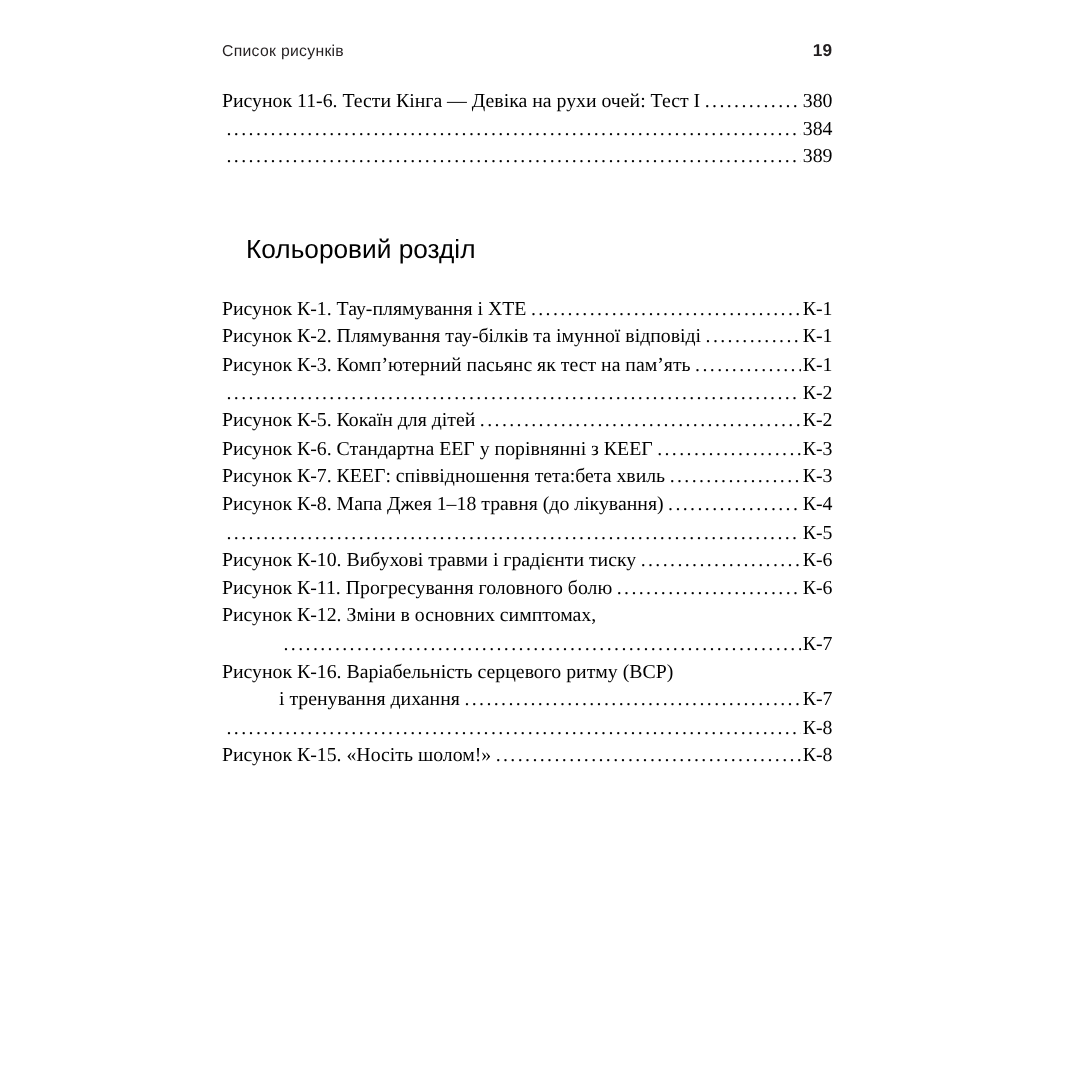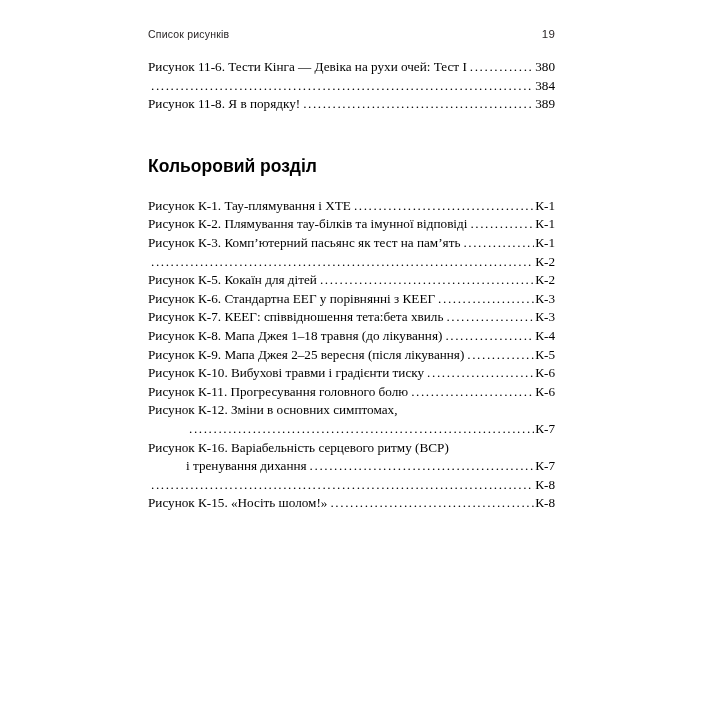--- a/index.html
+++ b/index.html
@@ -25,21 +25,21 @@
     display: flex;
     justify-content: space-between;
     align-items: baseline;
     font-family: "Liberation Sans", sans-serif;
     font-size: 10.5px;
     color: #231f20;
     letter-spacing: 0.2px;
     margin-bottom: 18px;
   }
   .running-head .folio {
-    font-weight: normal;
+    font-weight: bold;
     font-size: 11.5px;
   }
   .toc-block {
     margin-top: 0;
   }
   .toc-line {
     display: flex;
     align-items: center;
     font-size: 13.2px;
     line-height: 18.6px;
@@ -59,23 +59,23 @@
   }
   .toc-line .page-num {
     flex: 0 0 auto;
     text-align: right;
   }
   .toc-line.cont {
     padding-left: 38px;
   }
   .section-title {
     font-family: "Liberation Sans", sans-serif;
-    font-weight: bold;
+    font-weight: normal;
     font-size: 17.5px;
-    margin: 42px 0 20px 0;
+    margin: 42px 0 20px 16px;
     color: #000;
   }
 </style>
 </head>
 <body>
 
 <div class="page">
 
   <div class="running-head">
     <span>Список рисунків</span>
@@ -87,21 +87,20 @@
         <div class="toc-line">
           <span class="label">Рисунок 11-6. Тести Кінга — Девіка на рухи очей: Тест I</span>
           <span class="leader">....................................................................................................................................................................................</span>
           <span class="page-num">380</span>
         </div>
         <div class="toc-line">
           <span class="leader">....................................................................................................................................................................................</span>
           <span class="page-num">384</span>
         </div>
         <div class="toc-line">
-          <span class="label">Рисунок 11-8. Я в порядку!</span>
           <span class="leader">....................................................................................................................................................................................</span>
           <span class="page-num">389</span>
         </div>
       </div>
       <div class="toc-block">
         <div class="section-title">Кольоровий розділ</div>
         <div class="toc-line">
           <span class="label">Рисунок К-1. Тау-плямування і ХТЕ</span>
           <span class="leader">....................................................................................................................................................................................</span>
           <span class="page-num">К-1</span>
@@ -134,21 +133,20 @@
           <span class="label">Рисунок К-7. КЕЕГ: співвідношення тета:бета хвиль</span>
           <span class="leader">....................................................................................................................................................................................</span>
           <span class="page-num">К-3</span>
         </div>
         <div class="toc-line">
           <span class="label">Рисунок К-8. Мапа Джея 1–18 травня (до лікування)</span>
           <span class="leader">....................................................................................................................................................................................</span>
           <span class="page-num">К-4</span>
         </div>
         <div class="toc-line">
-          <span class="label">Рисунок К-9. Мапа Джея 2–25 вересня (після лікування)</span>
           <span class="leader">....................................................................................................................................................................................</span>
           <span class="page-num">К-5</span>
         </div>
         <div class="toc-line">
           <span class="label">Рисунок К-10. Вибухові травми і градієнти тиску</span>
           <span class="leader">....................................................................................................................................................................................</span>
           <span class="page-num">К-6</span>
         </div>
         <div class="toc-line">
           <span class="label">Рисунок К-11. Прогресування головного болю</span>

